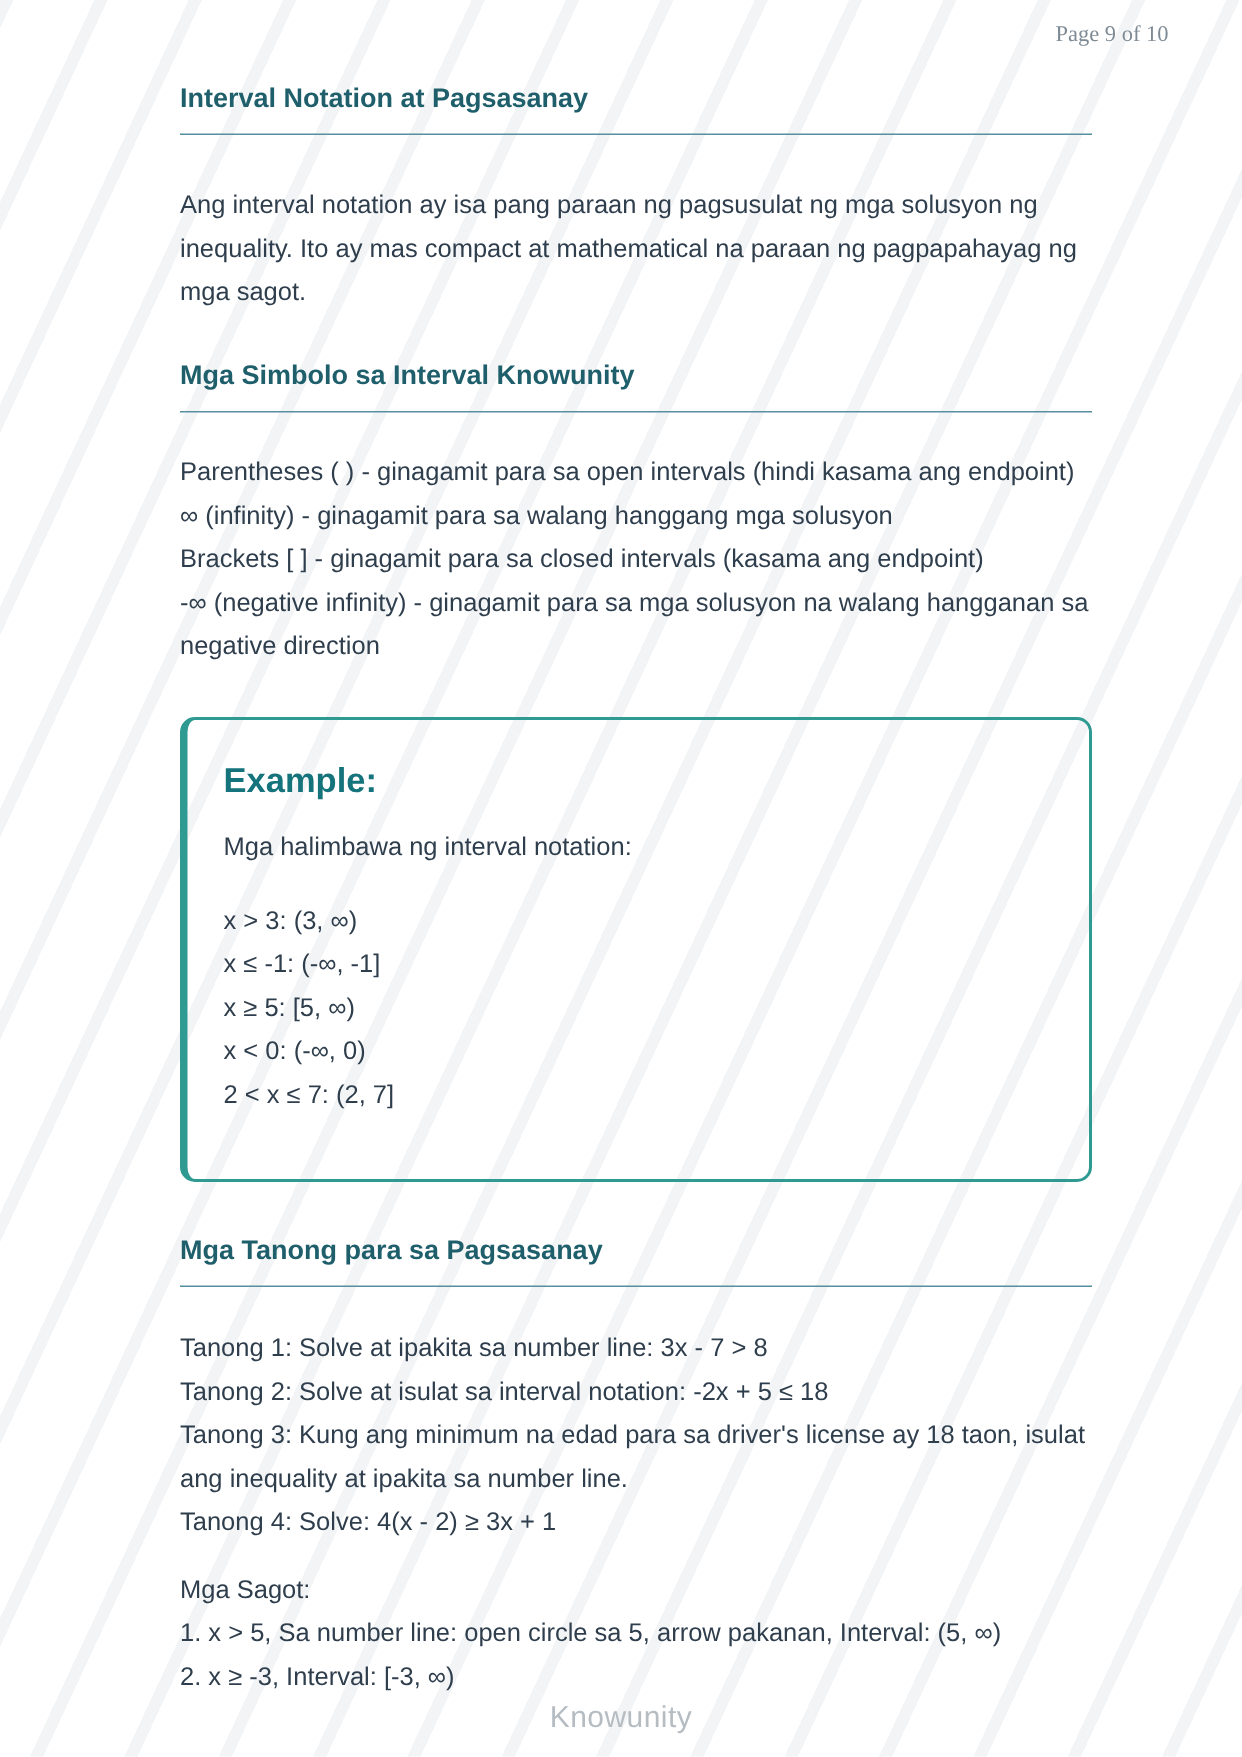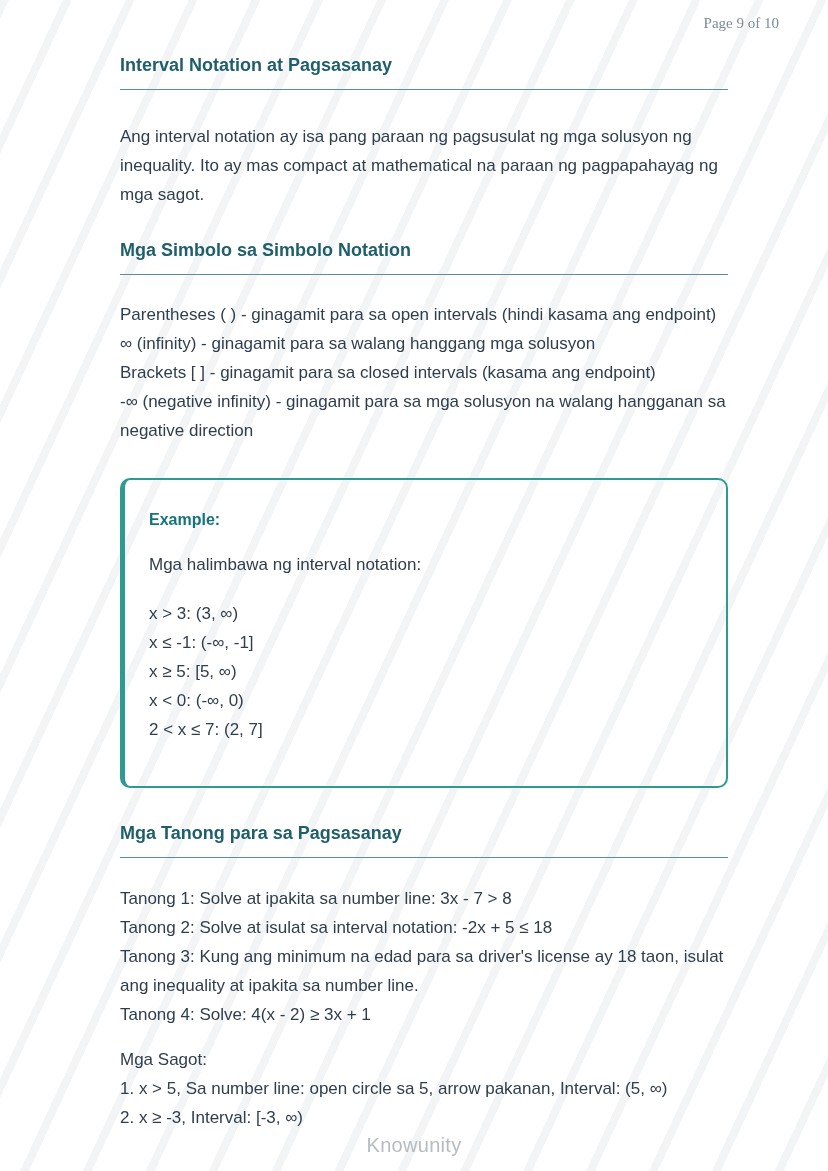--- a/index.html
+++ b/index.html
@@ -53,21 +53,21 @@
   .example-box{
     margin-top:33px;
     border:2px solid var(--ex-border);
     border-left-width:5px;
     border-radius:10px;
     padding:29px 20px 42px 24px;
     min-height:305px;
   }
   .example-label{
     color:var(--ex-title);
-    font-weight:700;font-size:16px;line-height:22px;
+    font-weight:700;font-size:23px;line-height:22px;
     margin:0;
   }
   .example-intro{margin:19px 0 0 0;font-size:17px;line-height:29px;}
   .example-lines{margin-top:20px;}
   .questions{margin-top:26px;}
   .answers{margin-top:16px;}
   footer{
     position:absolute;left:0;bottom:14px;width:100%;
     text-align:center;
   }
@@ -83,21 +83,21 @@
   <div class="page-number">Page 9 of 10</div>
 
   <main class="content">
 
     <section>
       <h2 class="sec-title">Interval Notation at Pagsasanay</h2>
       <p class="para">Ang interval notation ay isa pang paraan ng pagsusulat ng mga solusyon ng inequality. Ito ay mas compact at mathematical na paraan ng pagpapahayag ng mga sagot.</p>
     </section>
 
     <section class="sec">
-      <h2 class="sec-title">Mga Simbolo sa Simbolo Notation</h2>
+      <h2 class="sec-title">Mga Simbolo sa Interval Knowunity</h2>
       <div class="lines">
         <p class="line">Parentheses ( ) - ginagamit para sa open intervals (hindi kasama ang endpoint)</p>
         <p class="line">∞ (infinity) - ginagamit para sa walang hanggang mga solusyon</p>
         <p class="line">Brackets [ ] - ginagamit para sa closed intervals (kasama ang endpoint)</p>
         <p class="line">-∞ (negative infinity) - ginagamit para sa mga solusyon na walang hangganan sa negative direction</p>
       </div>
     </section>
 
     <aside class="example-box">
       <p class="example-label">Example:</p>

